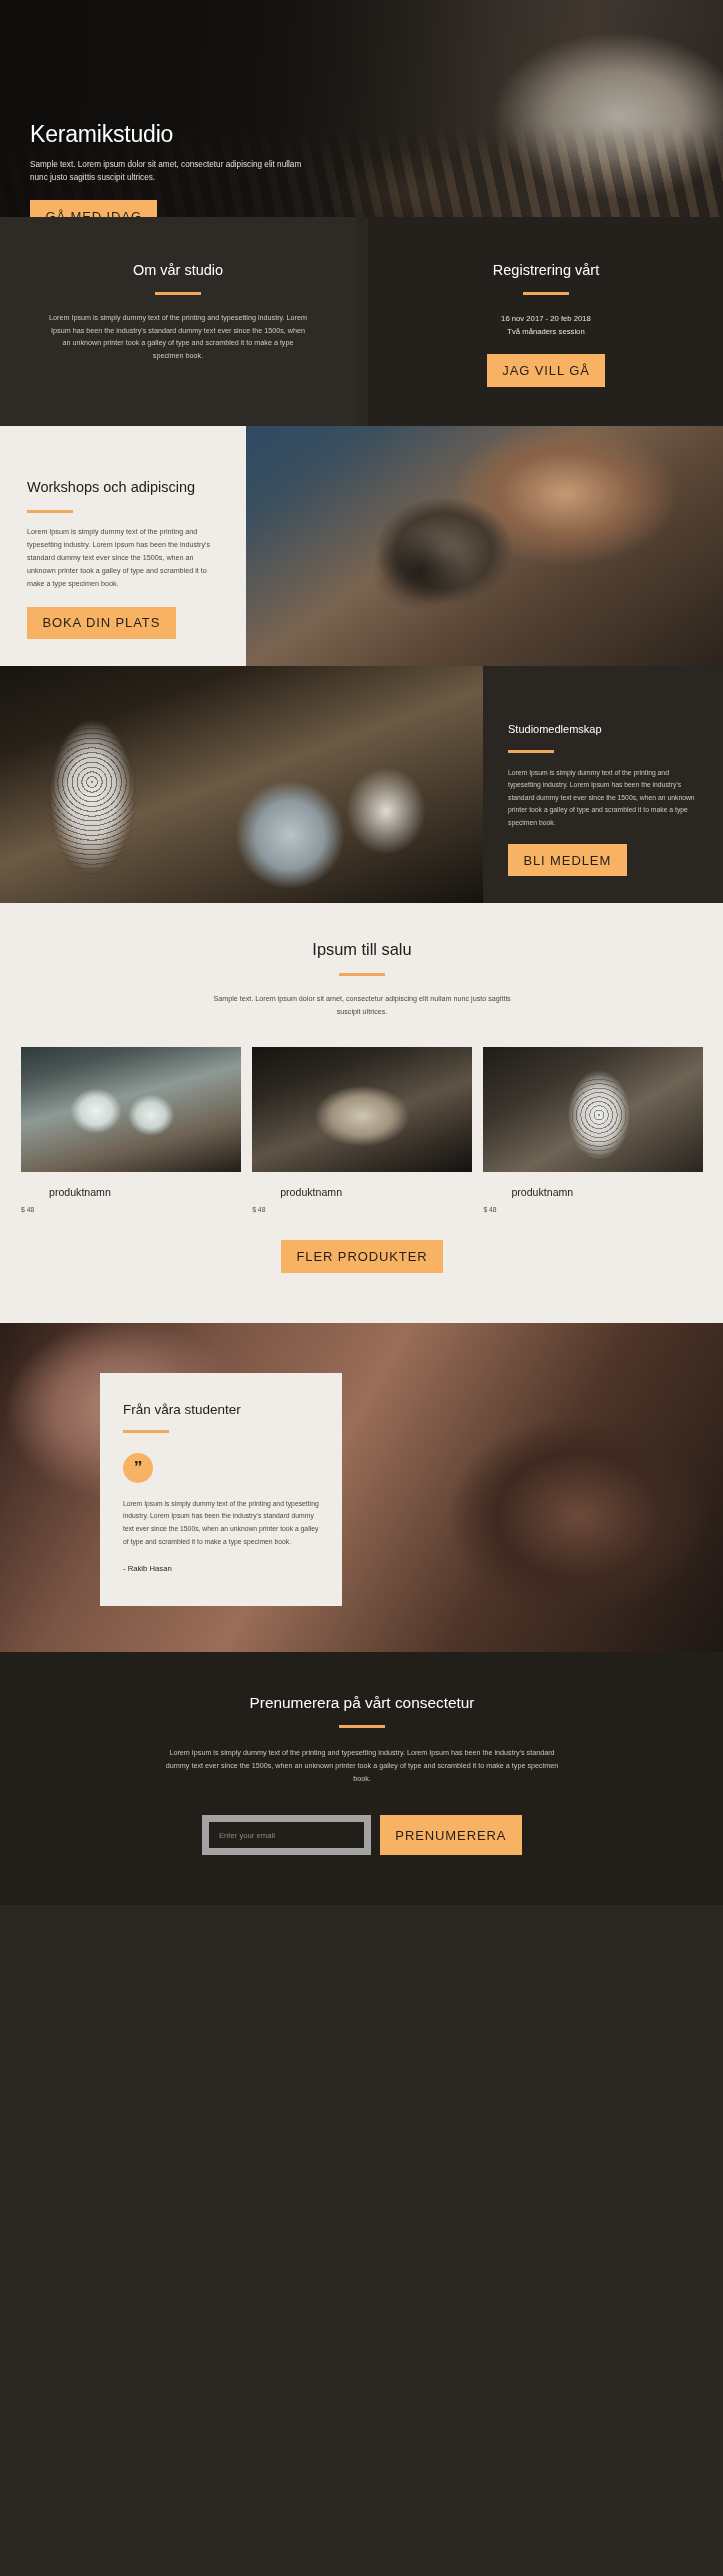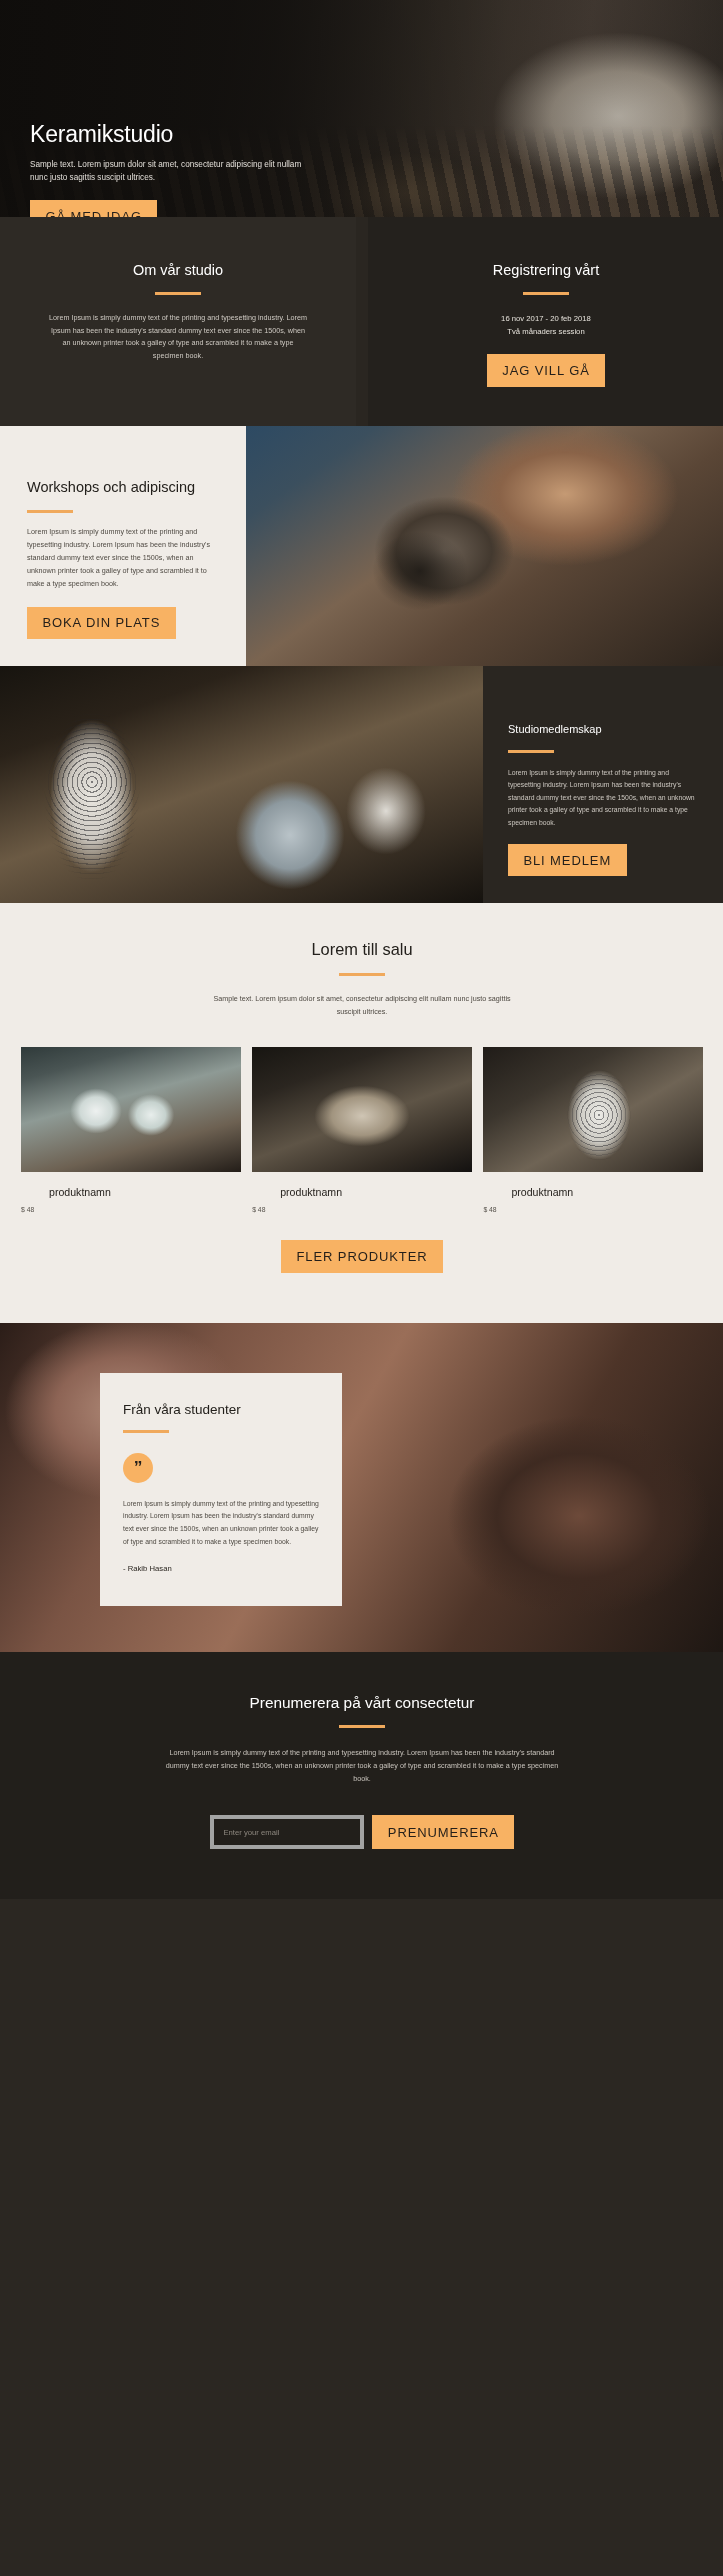--- a/index.html
+++ b/index.html
@@ -242,23 +242,23 @@
     max-width:396px;
     margin:0 auto;
   }
   .subscribe-row {
     display:flex;
     justify-content:center;
     gap:8.7px;
     margin-top:29px;
   }
   .email-input {
-    width:154px;
+    width:169px;
     background:transparent;
-    border:4px solid #a3a3a3;
+    border:7px solid #a3a3a3;
     color:#ddd8d1;
     font-size:7.7px;
     padding:8.7px 9.7px;
     font-family:"Liberation Sans", sans-serif;
     outline:none;
   }
   .email-input::placeholder { color:#8d877f; }
 </style>
 </head>
 <body>
@@ -308,21 +308,21 @@
     <div class="img"></div>
     <div class="txt">
       <h2>Studiomedlemskap</h2>
       <div class="accent-rule"></div>
       <p>Lorem Ipsum is simply dummy text of the printing and typesetting industry. Lorem Ipsum has been the industry's standard dummy text ever since the 1500s, when an unknown printer took a galley of type and scrambled it to make a type specimen book.</p>
       <button class="btn">BLI MEDLEM</button>
     </div>
   </section>
 
   <section class="products">
-    <h2>Lorem till salu</h2>
+    <h2>Ipsum till salu</h2>
     <div class="accent-rule center" style="margin-top:13.5px;margin-bottom:17.4px;"></div>
     <p class="intro">Sample text. Lorem ipsum dolor sit amet, consectetur adipiscing elit nullam nunc justo sagittis suscipit ultrices.</p>
 
     <div class="product-grid">
       <div class="product-card">
         <div class="product-thumb p1"></div>
         <div class="product-name">produktnamn</div>
         <div class="product-price">$ 48</div>
       </div>
       <div class="product-card">

